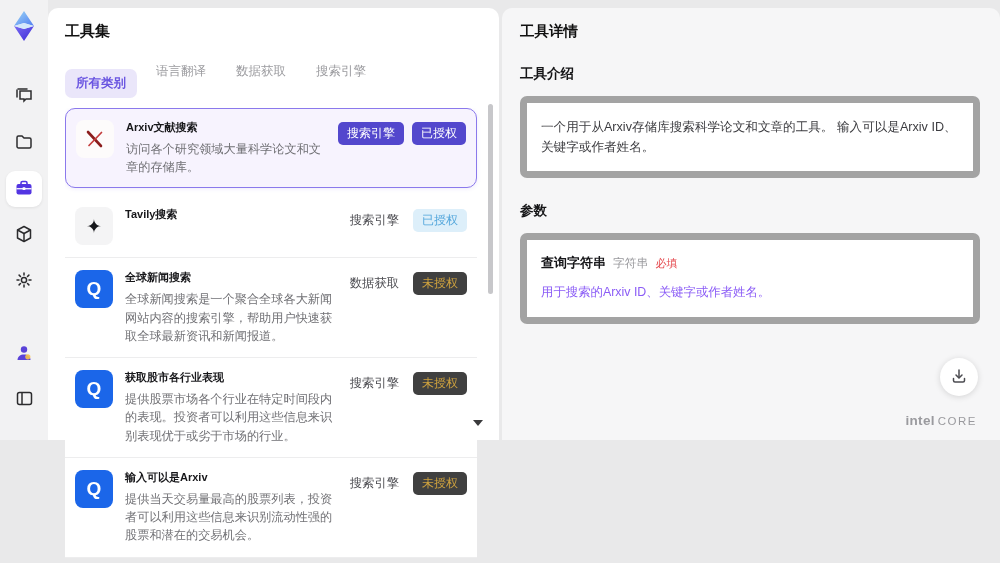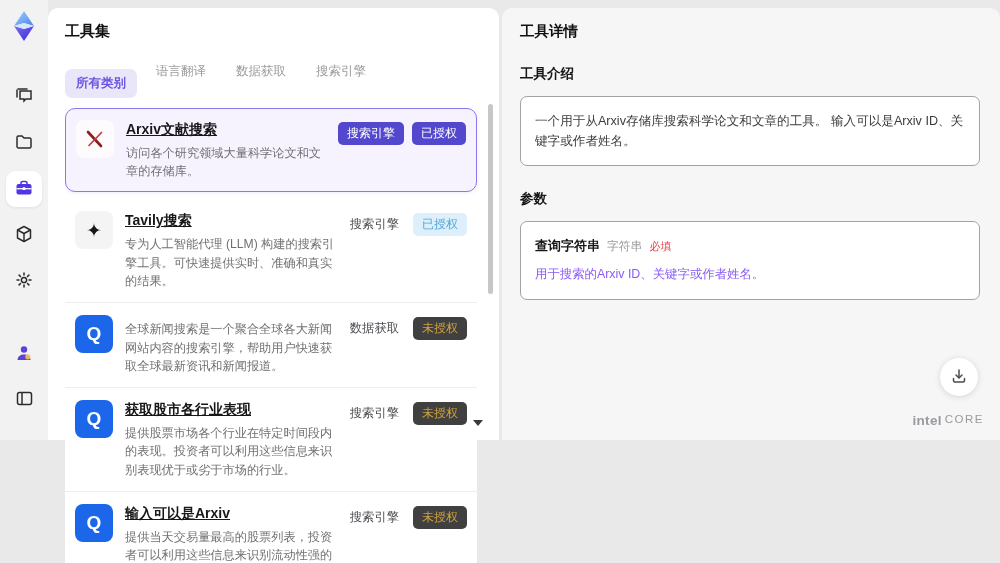--- a/index.html
+++ b/index.html
@@ -57,21 +57,21 @@
   }
   .tool-icon {
     width:38px; height:38px; border-radius:8px; flex-shrink:0;
     display:flex; align-items:center; justify-content:center;
     font-size:20px; margin-right:12px; background:#f4f4f5;
   }
   .tool-icon.i-arxiv { background:#fdfbfb; }
   .tool-icon.i-tavily { color:#16171b; font-size:19px; }
   .tool-icon.i-quark { background:#1b66e9; color:#fff; font-weight:bold; font-size:19px; }
   .tool-main { flex:1; min-width:0; padding-right:10px; }
-  .tool-name { font-size:14px; font-weight:bold; color:#17171a; line-height:1.35;text-decoration:underline; }
+  .tool-name { font-size:11px; font-weight:bold; color:#17171a; line-height:1.35; }
   .tool-desc { font-size:12.2px; color:#717175; margin-top:5px; line-height:1.5; }
   .tool-side { display:flex; align-items:center; gap:14px; flex-shrink:0; padding-top:2px; }
   .tool-cat { font-size:12.3px; color:#4d4d52; }
   .badge { font-size:12px; padding:3px 9px; border-radius:5px; white-space:nowrap; }
   .badge.solid { background:#5347cd; color:#ffffff; }
   .badge.auth { background:#ddeffa; color:#54a7dc; }
   .badge.unauth { background:#404040; color:#cfa23e; }
   .sel-badges { display:flex; gap:8px; flex-shrink:0; padding-top:2px; }
 
   
@@ -82,38 +82,38 @@
   .scroll-caret {
     position:absolute; right:16px; bottom:14px; width:0; height:0;
     border-left:5px solid transparent; border-right:5px solid transparent;
     border-top:6px solid #3a3a3c;
   }
 
   
   .section-title { font-size:14.5px; font-weight:bold; color:#111; }
   .sub-title { font-size:13.5px; font-weight:bold; color:#151517; margin-top:24px; }
   .info-box {
-    background:#ffffff; border:1px solid #a3a3a3; border-radius:7px;
+    background:#ffffff; border:7px solid #a3a3a3; border-radius:7px;
     padding:14px 14px; margin-top:13px; font-size:12.6px; color:#3c3c40; line-height:1.6;
   }
-  .param-head { display:flex; align-items:baseline; gap:7px; }
+  .param-head { display:flex; align-items:baseline; gap:7px;font-family:Liberation Mono, monospace; }
   .param-name { font-size:13px; font-weight:bold; color:#17171a; }
   .param-type { font-size:11.8px; color:#98989c; }
   .param-required { font-size:11px; color:#e5484d; }
   .param-desc { font-size:12.4px; color:#8b5cf6; margin-top:8px; }
 
   
   .fab {
     position:absolute; right:22px; bottom:44px; width:38px; height:38px; border-radius:50%;
     background:#ffffff; box-shadow:0 1px 6px rgba(0,0,0,.14);
     display:flex; align-items:center; justify-content:center; cursor:pointer;
   }
   .intel {
-    position:absolute; right:16px; bottom:12px; color:#9a9a9e;
-    display:flex; align-items:flex-start; gap:3px;
+    position:absolute; right:23px; bottom:12px; color:#9a9a9e;
+    display:flex; align-items:center; gap:3px;
   }
   .intel .i1 { font-size:13.5px; font-weight:bold; letter-spacing:.3px; }
   .intel .i2 { font-size:11.5px; letter-spacing:1.5px; text-transform:uppercase; }
 </style>
 </head>
 <body>
 
 <div class="app">
 
   <div class="rail">
@@ -234,31 +234,31 @@
           <div class="sel-badges">
             <span class="badge solid">搜索引擎</span>
             <span class="badge solid">已授权</span>
           </div>
         </div>
 
         <div class="tool-row">
           <div class="tool-icon i-tavily">✦</div>
           <div class="tool-main">
             <div class="tool-name">Tavily搜索</div>
-            <div class="tool-desc">专为人工智能代理 (LLM) 构建的搜索引擎工具。可快速提供实时、准确和真实的结果。</div>
           </div>
           <div class="tool-side">
             <span class="tool-cat">搜索引擎</span>
             <span class="badge auth">已授权</span>
           </div>
         </div>
 
         <div class="tool-row">
           <div class="tool-icon i-quark">Q</div>
           <div class="tool-main">
+            <div class="tool-name">全球新闻搜索</div>
             <div class="tool-desc">全球新闻搜索是一个聚合全球各大新闻网站内容的搜索引擎，帮助用户快速获取全球最新资讯和新闻报道。</div>
           </div>
           <div class="tool-side">
             <span class="tool-cat">数据获取</span>
             <span class="badge unauth">未授权</span>
           </div>
         </div>
 
         <div class="tool-row">
           <div class="tool-icon i-quark">Q</div>

